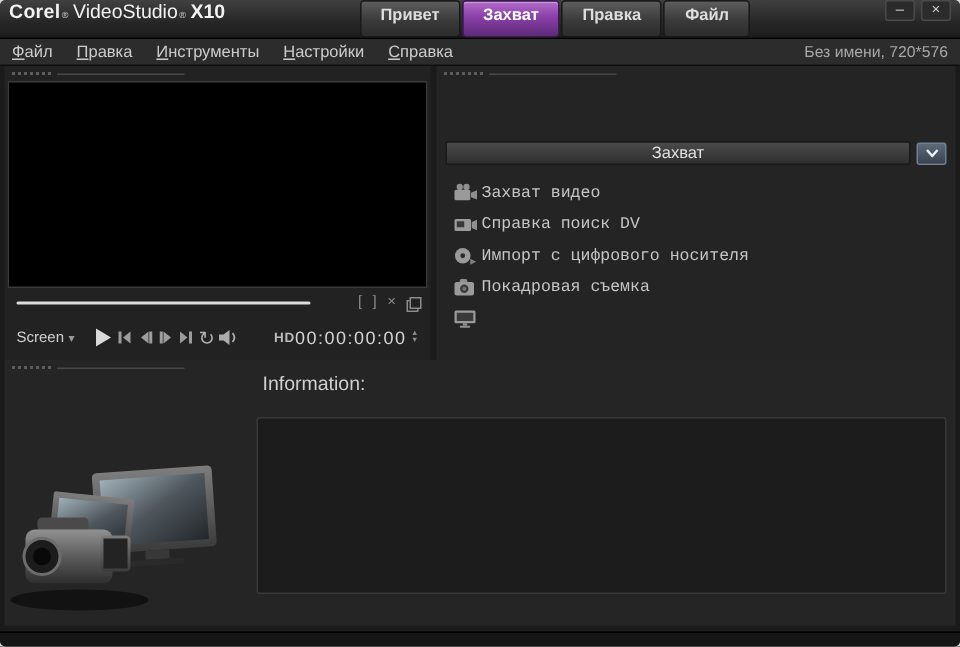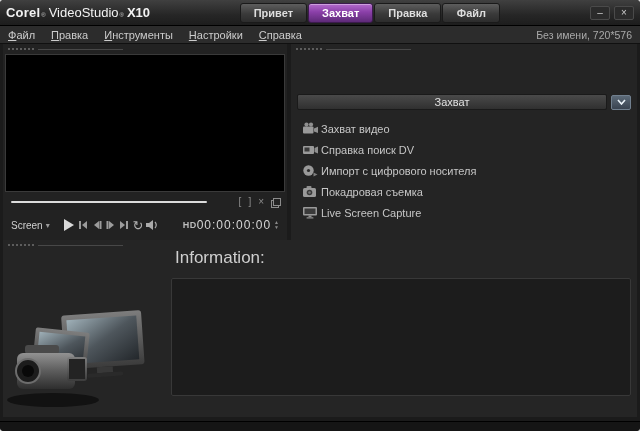--- a/index.html
+++ b/index.html
@@ -4,21 +4,21 @@
 <style>
   * { margin:0; padding:0; box-sizing:border-box; }
   body { background:#ffffff; font-family:"Liberation Sans", sans-serif; }
   .window {
     position:relative; width:640px; height:431px; background:#1b1b1b;
     border-radius:4px; overflow:hidden; box-shadow:0 0 6px rgba(0,0,0,.6);
   }
 
   
   .titlebar {
-    height:26px; display:flex; align-items:center;
+    height:26px; display:flex; 
     background:linear-gradient(#404040,#262626 60%,#1d1d1d);
     border-bottom:1px solid #000; padding:0 6px;
   }
   .logo { display:flex; align-items:baseline; color:#f2f2f2; white-space:nowrap; }
   .logo .corel { font-weight:bold; font-size:13px; letter-spacing:.2px; }
   .logo .product { font-size:13px; margin-left:3px; }
   .logo .version { font-size:13px; font-weight:bold; margin-left:3px; }
   .logo sup { font-size:6px; color:#cfcfcf; margin-left:1px; }
   .tabs { flex:1; display:flex; justify-content:center; gap:1px; }
   .tab {
@@ -82,28 +82,28 @@
   .capture-header-row { display:flex; align-items:center; margin:0 6px; }
   .capture-header {
     flex:1; height:16px; display:flex; align-items:center; justify-content:center;
     background:linear-gradient(#4a4a4a,#303030); border:1px solid #1a1a1a; border-radius:2px;
     color:#e0e0e0; font-size:11px;
   }
   .chevron-btn {
     width:20px; height:15px; margin-left:4px; display:flex; align-items:center; justify-content:center;
     background:linear-gradient(#5c6a78,#394350); border:1px solid #71808f; border-radius:2px;
   }
-  .capture-list { margin:8px 6px 0 8px; }
+  .capture-list { margin:8px 6px 0 8px;font-family:Liberation Mono, monospace; }
   .capture-item { display:flex; align-items:center; height:21px; cursor:default; }
   .capture-item .icon { width:22px; display:flex; justify-content:center; }
   .capture-item .label { color:#c6c6c6; font-size:11px; }
 
   
   .bottom-panel { position:relative; height:177px; margin:0 3px; background:#252525; }
-  .info-label { position:absolute; left:172px; top:8px; color:#cfcfcf; font-size:17px; }
+  .info-label { position:absolute; left:172px; top:8px; color:#cfcfcf; font-size:13px; }
   .info-box {
     position:absolute; left:168px; top:38px; right:6px; height:118px;
     background:#1c1c1c; border:1px solid #383838; border-radius:2px;
   }
   .camcorder-art { position:absolute; left:2px; bottom:8px; }
 
   .bottom-strip { height:14px; margin-top:4px; background:#151515; border-top:1px solid #000; }
 </style>
 </head>
 <body>
@@ -271,21 +271,20 @@
         </div>
         <div class="capture-item">
           <span class="icon">
             <svg width="16" height="13" viewBox="0 0 16 13">
                 <rect x="1" y="1" width="14" height="8.5" rx="1" fill="#9a9a9a"></rect>
                 <rect x="2.5" y="2.5" width="11" height="5.5" fill="#3a3a3a"></rect>
                 <rect x="6.5" y="9.5" width="3" height="1.6" fill="#8f8f8f"></rect>
                 <rect x="4.5" y="11.2" width="7" height="1.3" rx=".6" fill="#8f8f8f"></rect>
               </svg>
           </span>
-          <span class="label">Live Screen Capture</span>
         </div>
       </div>
     </div>
   </div>
 
   <div class="bottom-panel">
     <div class="panel-handle">
       <span class="dots"></span>
       <span class="line"></span>
     </div>

